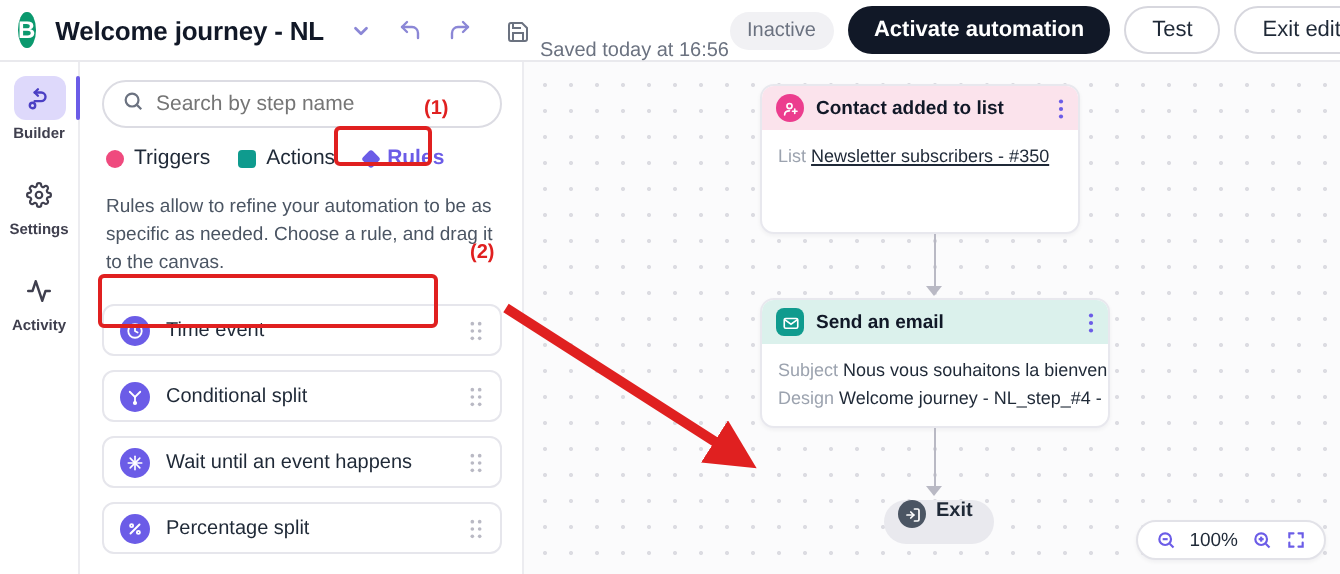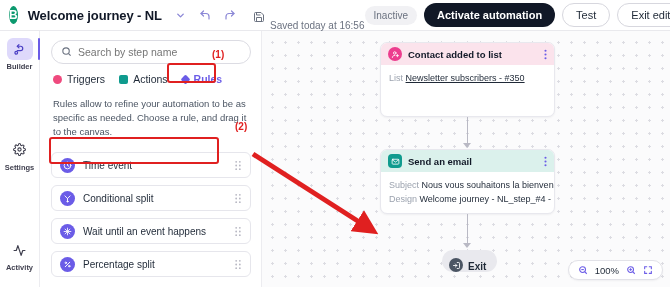--- a/index.html
+++ b/index.html
@@ -49,21 +49,21 @@
   .btn-outline {
     background: #fff; color: #1f2937; font-size: 11px;
     padding: 5px 13px; border-radius: 14px; border: 1px solid #d7d7de;
     white-space: nowrap; font-family: "Liberation Sans", sans-serif; cursor: pointer;
   }
 
   
   .rail {
     position: absolute; left: 0; top: 31px; width: 40px; height: 256px;
     background: #fff; border-right: 1px solid #ececf0;
-    display: flex; flex-direction: column; align-items: center; padding-top: 7px; justify-content: space-between;
+    display: flex; flex-direction: column; align-items: center; padding-top: 7px;
   }
   .rail-item {
     width: 40px; display: flex; flex-direction: column;
     align-items: center; margin-bottom: 15px; cursor: pointer; position: relative;
   }
   .rail-ico {
     width: 26px; height: 22px; border-radius: 6px;
     display: flex; align-items: center; justify-content: center; color: #3f3f4e;
   }
   .rail-item.active .rail-ico { background: #ded9fb; color: #4b3fc4; }
@@ -141,21 +141,21 @@
   .node-row .link { color: #1f2937; text-decoration: underline; }
 
   .connector { position: absolute; width: 1px; background: #b9b9c4; }
   .arrowhead {
     position: absolute; width: 0; height: 0;
     border-left: 4px solid transparent; border-right: 4px solid transparent;
     border-top: 5px solid #b9b9c4;
   }
   .exit-node {
     position: absolute; background: #e9e9ee; border-radius: 13px; height: 22px;
-    display: flex; align-items: flex-end; gap: 5px; padding: 0 11px 0 7px; cursor: pointer;
+    display: flex; align-items: flex-start; gap: 5px; padding: 0 11px 0 7px; cursor: pointer;
   }
   .exit-ico {
     width: 14px; height: 14px; border-radius: 50%; background: #4b5563;
     display: flex; align-items: center; justify-content: center;
   }
   .exit-label { font-size: 10px; font-weight: bold; color: #1f2937; }
 
   .zoom-ctl {
     position: absolute; right: 7px; bottom: 7px; height: 20px;
     background: #fff; border: 1px solid #e2e2e8; border-radius: 11px;
@@ -360,21 +360,21 @@
               <circle cx="2" cy="10" r="1"></circle>
               <circle cx="6" cy="10" r="1"></circle>
             </svg>
         </span>
       </div>
     </div>
   </div>
 
   <div class="canvas">
 
-    <div class="node-card" style="left:118px; top:11px; width:175px; height:75px;">
+    <div class="node-card" style="left:118px; top:11px; width:160px; height:75px;">
       <div class="node-head pink">
         <span class="node-head-ico pink">
           <svg width="9" height="9" viewBox="0 0 24 24" fill="none" stroke="#fff" stroke-width="2.2" stroke-linecap="round">
               <circle cx="10" cy="8" r="3.4"></circle>
               <path d="M3.5 20c0-3.6 2.9-5.6 6.5-5.6"></path>
               <line x1="17" y1="12" x2="17" y2="18"></line>
               <line x1="14" y1="15" x2="20" y2="15"></line>
             </svg>
         </span>
         <span class="node-title">Contact added to list</span>

